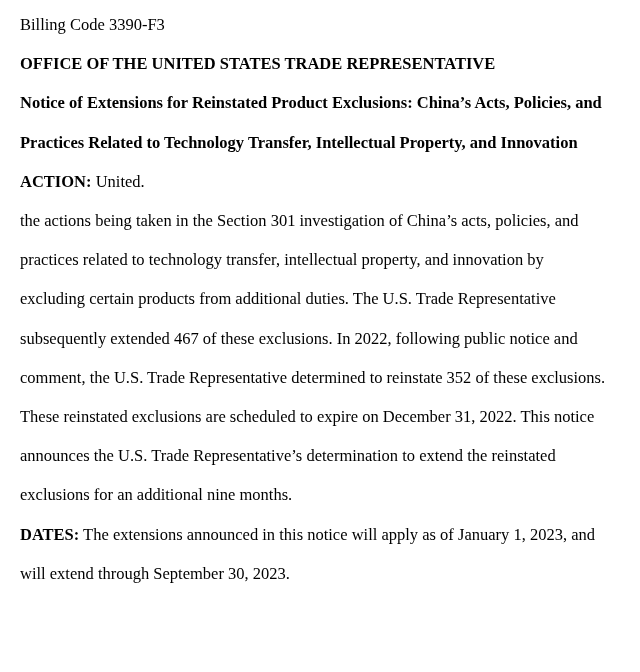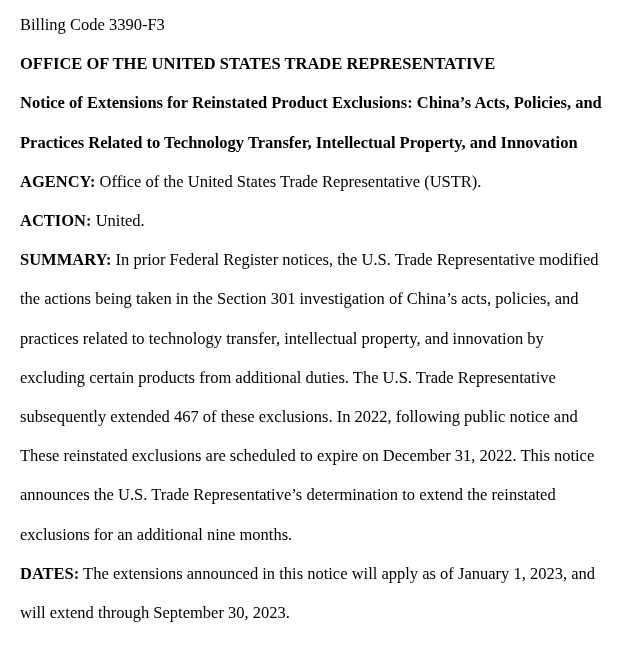--- a/index.html
+++ b/index.html
@@ -37,30 +37,29 @@
 <div class="page">
 
   <div class="line">Billing Code 3390-F3</div>
 
   <div class="line bold">OFFICE OF THE UNITED STATES TRADE REPRESENTATIVE</div>
 
   <div class="line bold">Notice of Extensions for Reinstated Product Exclusions: China’s Acts, Policies, and</div>
 
   <div class="line bold">Practices Related to Technology Transfer, Intellectual Property, and Innovation</div>
 
-  <div class="line"><span class="bold">AGENCY:</span><span> Office of the United States Trade Representative (USTR).</span></div>
 
   <div class="line"><span class="bold">ACTION:</span><span> United.</span></div>
 
-  <div class="line"><span class="bold">SUMMARY:</span><span> In prior Federal Register notices, the U.S. Trade Representative modified</span></div>
 
   <div class="line">the actions being taken in the Section 301 investigation of China’s acts, policies, and</div>
   <div class="line">practices related to technology transfer, intellectual property, and innovation by</div>
   <div class="line">excluding certain products from additional duties. The U.S. Trade Representative</div>
   <div class="line">subsequently extended 467 of these exclusions. In 2022, following public notice and</div>
+  <div class="line">comment, the U.S. Trade Representative determined to reinstate 352 of these exclusions.</div>
   <div class="line">These reinstated exclusions are scheduled to expire on December 31, 2022. This notice</div>
   <div class="line">announces the U.S. Trade Representative’s determination to extend the reinstated</div>
   <div class="line">exclusions for an additional nine months.</div>
 
   <div class="line"><span class="bold">DATES:</span><span> The extensions announced in this notice will apply as of January 1, 2023, and</span></div>
 
   <div class="line">will extend through September 30, 2023.</div>
 
 </div>
 

